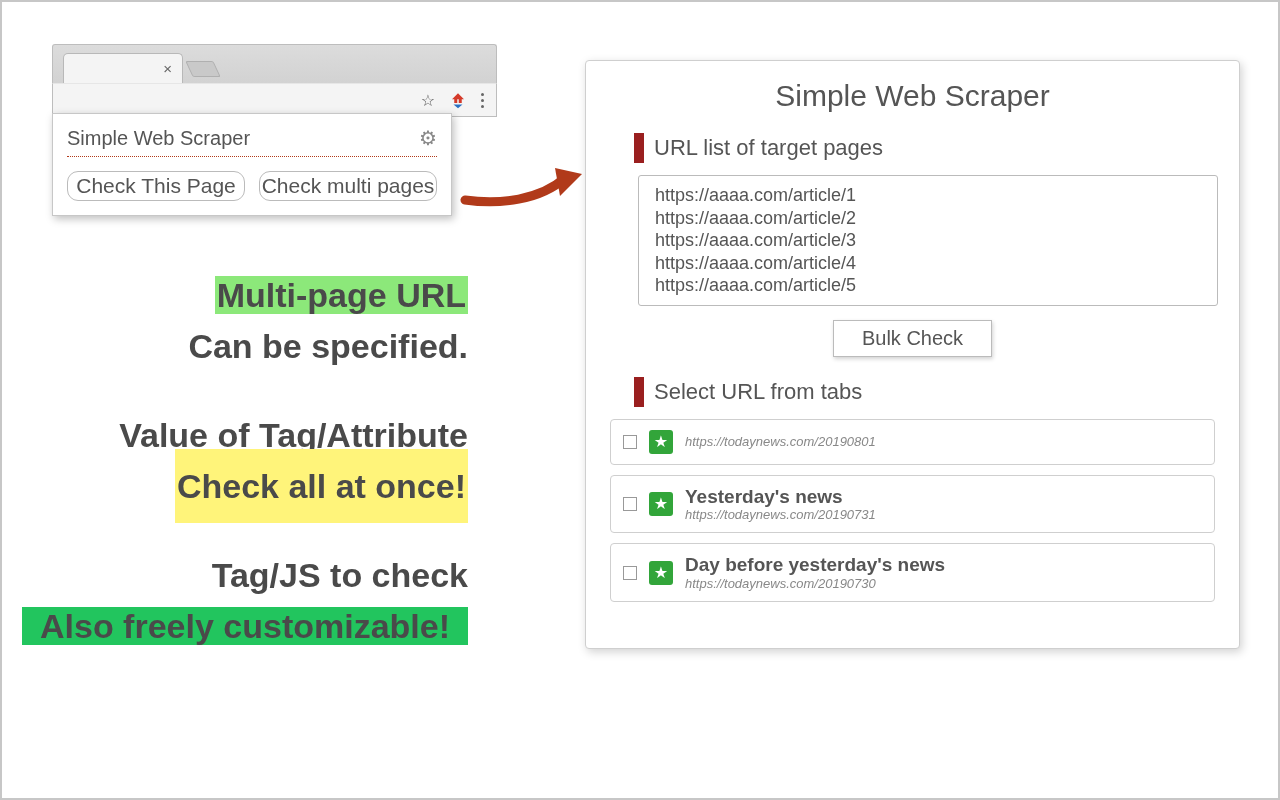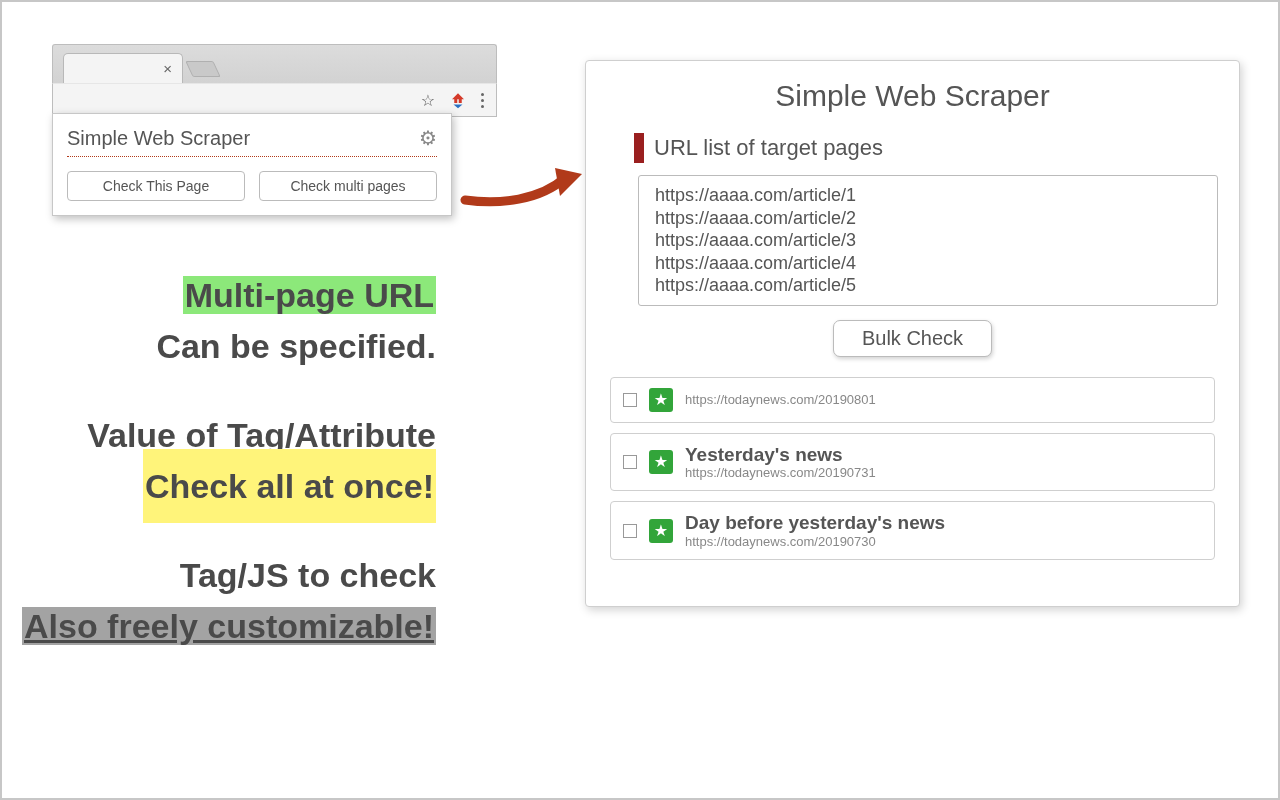--- a/index.html
+++ b/index.html
@@ -47,34 +47,34 @@
     background:#fff; border:1px solid #c7c7c7;
     box-shadow: 2px 3px 8px rgba(0,0,0,.25);
     padding: 12px 14px 14px;
   }
   .popup-head { display:flex; justify-content:space-between; align-items:center;
     border-bottom: 1px dotted #b13a1a; padding-bottom:6px; margin-bottom:14px; }
   .popup-title { color:#555; font-size:20px; }
   .gear { color:#888; font-size:20px; }
   .popup-btns { display:flex; gap:14px; }
   .btn {
-    flex:1; height:30px; background:#fff; border:1px solid #bbb; border-radius:4px;
-    color:#555; font-size:14px; display:flex; align-items:center; justify-content:center;
+    flex:1; height:30px; background:#fff; border:1px solid #bbb; border-radius:11px;
+    color:#555; font-size:21px; display:flex; align-items:center; justify-content:center;
     cursor:pointer;
   }
 
   
   .arrow { position:absolute; left:460px; top:150px; }
 
   
   .marketing { position:absolute; left:22px; top:270px; color:#4a4a4a; font-size:34px; font-weight:600; line-height:1.5; }
   .block { margin-bottom: 38px; text-align: right; }
   .hl-green  { background: #8ce87a; padding: 0 2px; display: inline; }
   .hl-yellow { background: #fff47a; padding: 18px 2px; display: inline; }
-  .hl-pink   { background: #a3a3a3; padding: 0 2px; display: inline; text-decoration: underline; }
+  .hl-pink   { background: #22c55e; padding: 0 18px; display: inline; }
   .plain { display:inline;margin-left:35px; }
 
   
   .panel {
     position:absolute; right:40px; top:60px; width:655px;
     background:#fff; border:1px solid #cfcfcf; border-radius:4px;
     box-shadow: 2px 3px 10px rgba(0,0,0,.18);
     padding: 18px 24px 26px;
   }
   .panel-title { text-align:center; color:#555; font-size:30px; font-weight:400; margin-bottom:20px; }
@@ -84,38 +84,38 @@
   .sec-title { color:#555; font-size:22px; }
   .urlbox {
     width: 580px; margin-left:28px; border:1px solid #bbb; border-radius:3px;
     padding:8px 16px; color:#555; font-size:18px; line-height:1.25; font-family:inherit;
     white-space:pre; overflow:hidden;
   }
   .bulk-row { text-align:center; margin-top:14px; }
   .bulk-btn {
     display:inline-flex; align-items:center; justify-content:center;
     padding: 6px 28px; font-size:20px; color:#555;
-    background:#fff; border:1px solid #bbb; border-radius:7px;
+    background:#fff; border:1px solid #bbb; border-radius:0;
     box-shadow: 1px 2px 4px rgba(0,0,0,.18); cursor:pointer;
   }
   .tabs-list { display:flex; flex-direction:column; gap:10px; margin-top:4px; }
   .tab-card {
     border:1px solid #cfcfcf; border-radius:4px; padding:10px 12px;
     display:flex; align-items:center; gap:12px;
   }
   .cb {
     width:14px; height:14px; border:1px solid #999; background:#fff; flex-shrink:0;
   }
   .fav {
     width:24px; height:24px; background:#32a53a; border-radius:3px; flex-shrink:0;
     display:flex; align-items:center; justify-content:center; color:#fff; font-size:16px;
   }
   .tab-text { display:flex; flex-direction:column; }
   .tab-title { color:#555; font-weight:700; font-size:19px; line-height:1.15; }
-  .tab-url { color:#888; font-size:13px; }
+  .tab-url { color:#888; font-size:13px;font-style:italic; }
 </style>
 </head>
 <body>
 
 <div class="frame"></div>
 
 <div class="browser">
   <div class="tabstrip">
     <div class="tab">
       <span class="close">×</span>
@@ -181,20 +181,24 @@
 https://aaaa.com/article/2
 https://aaaa.com/article/3
 https://aaaa.com/article/4
 https://aaaa.com/article/5</div>
     <div class="bulk-row">
       <div class="bulk-btn">Bulk Check</div>
     </div>
   </div>
 
   <div class="section">
+    <div class="sec-head">
+      <div class="redbar"></div>
+      <div class="sec-title">Select URL from tabs</div>
+    </div>
     <div class="tabs-list">
       <div class="tab-card">
         <div class="cb"></div>
         <div class="fav">★</div>
         <div class="tab-text">
           <span class="tab-url">https://todaynews.com/20190801</span>
         </div>
       </div>
       <div class="tab-card">
         <div class="cb"></div>

